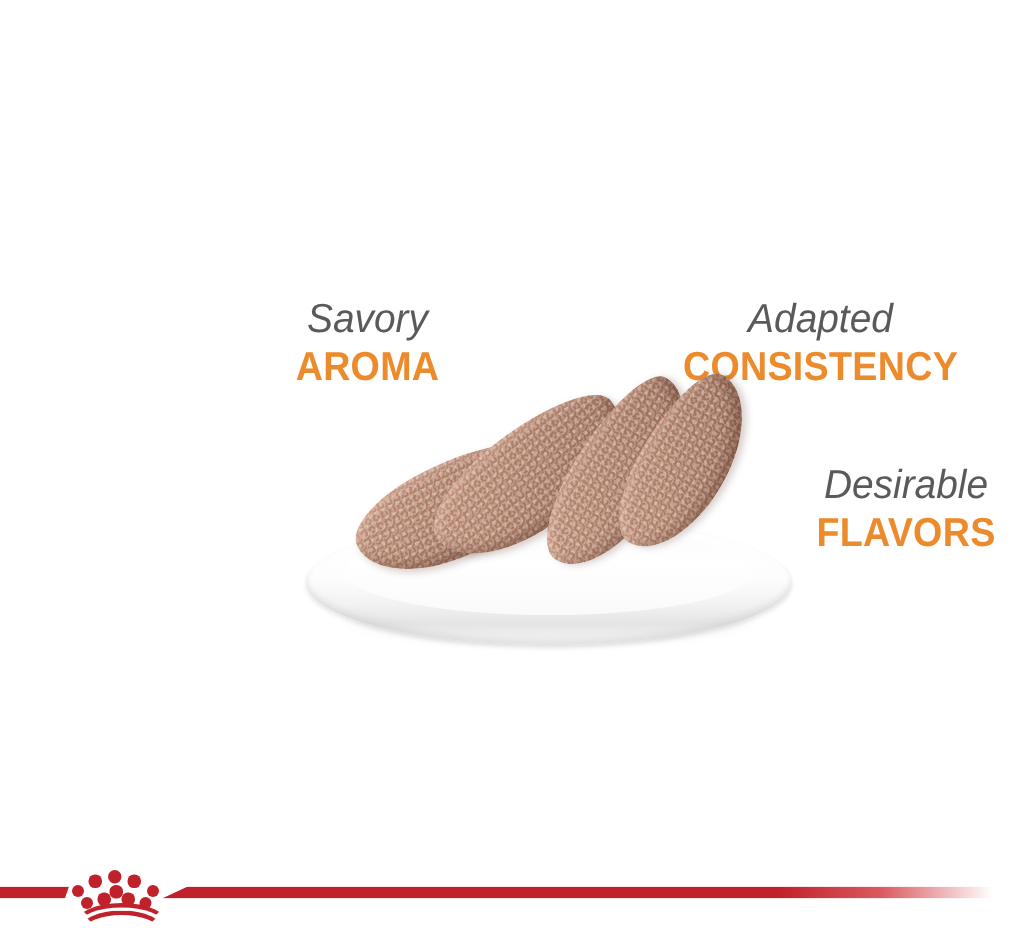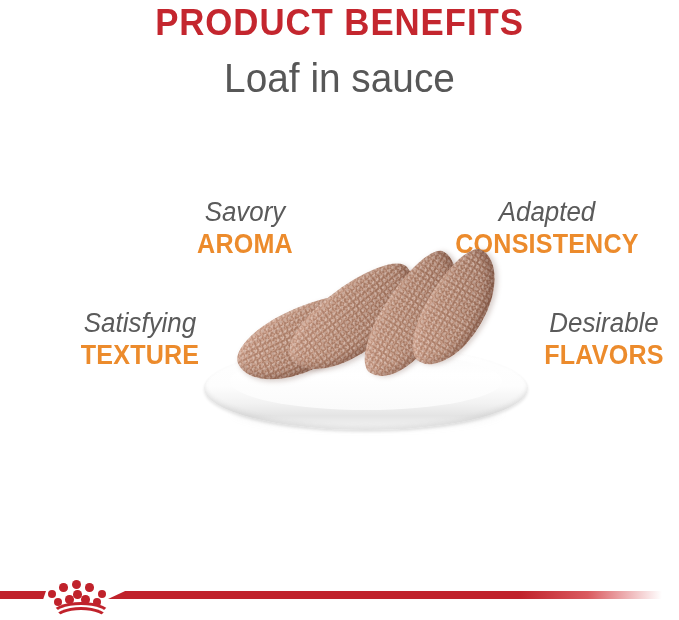--- a/index.html
+++ b/index.html
@@ -200,39 +200,31 @@
     border-bottom-color: transparent;
     border-left-color: transparent;
     border-right-color: transparent;
   }
 </style>
 </head>
 <body>
 
 <div class="page">
 
-  <div class="header">
-    <div class="title-main">PRODUCT BENEFITS</div>
-    <div class="title-sub">Loaf in sauce</div>
-  </div>
 
   <div class="benefit" id="benefit-consistency">
     <span class="adj">Adapted</span>
     <span class="noun">CONSISTENCY</span>
   </div>
 
   <div class="benefit" id="benefit-aroma">
     <span class="adj">Savory</span>
     <span class="noun">AROMA</span>
   </div>
 
-  <div class="benefit" id="benefit-texture">
-    <span class="adj">Satisfying</span>
-    <span class="noun">TEXTURE</span>
-  </div>
 
   <div class="benefit" id="benefit-flavors">
     <span class="adj">Desirable</span>
     <span class="noun">FLAVORS</span>
   </div>
 
   <div class="food">
     <div class="plate-shadow"></div>
     <div class="plate"></div>
     <div class="plate-inner"></div>

